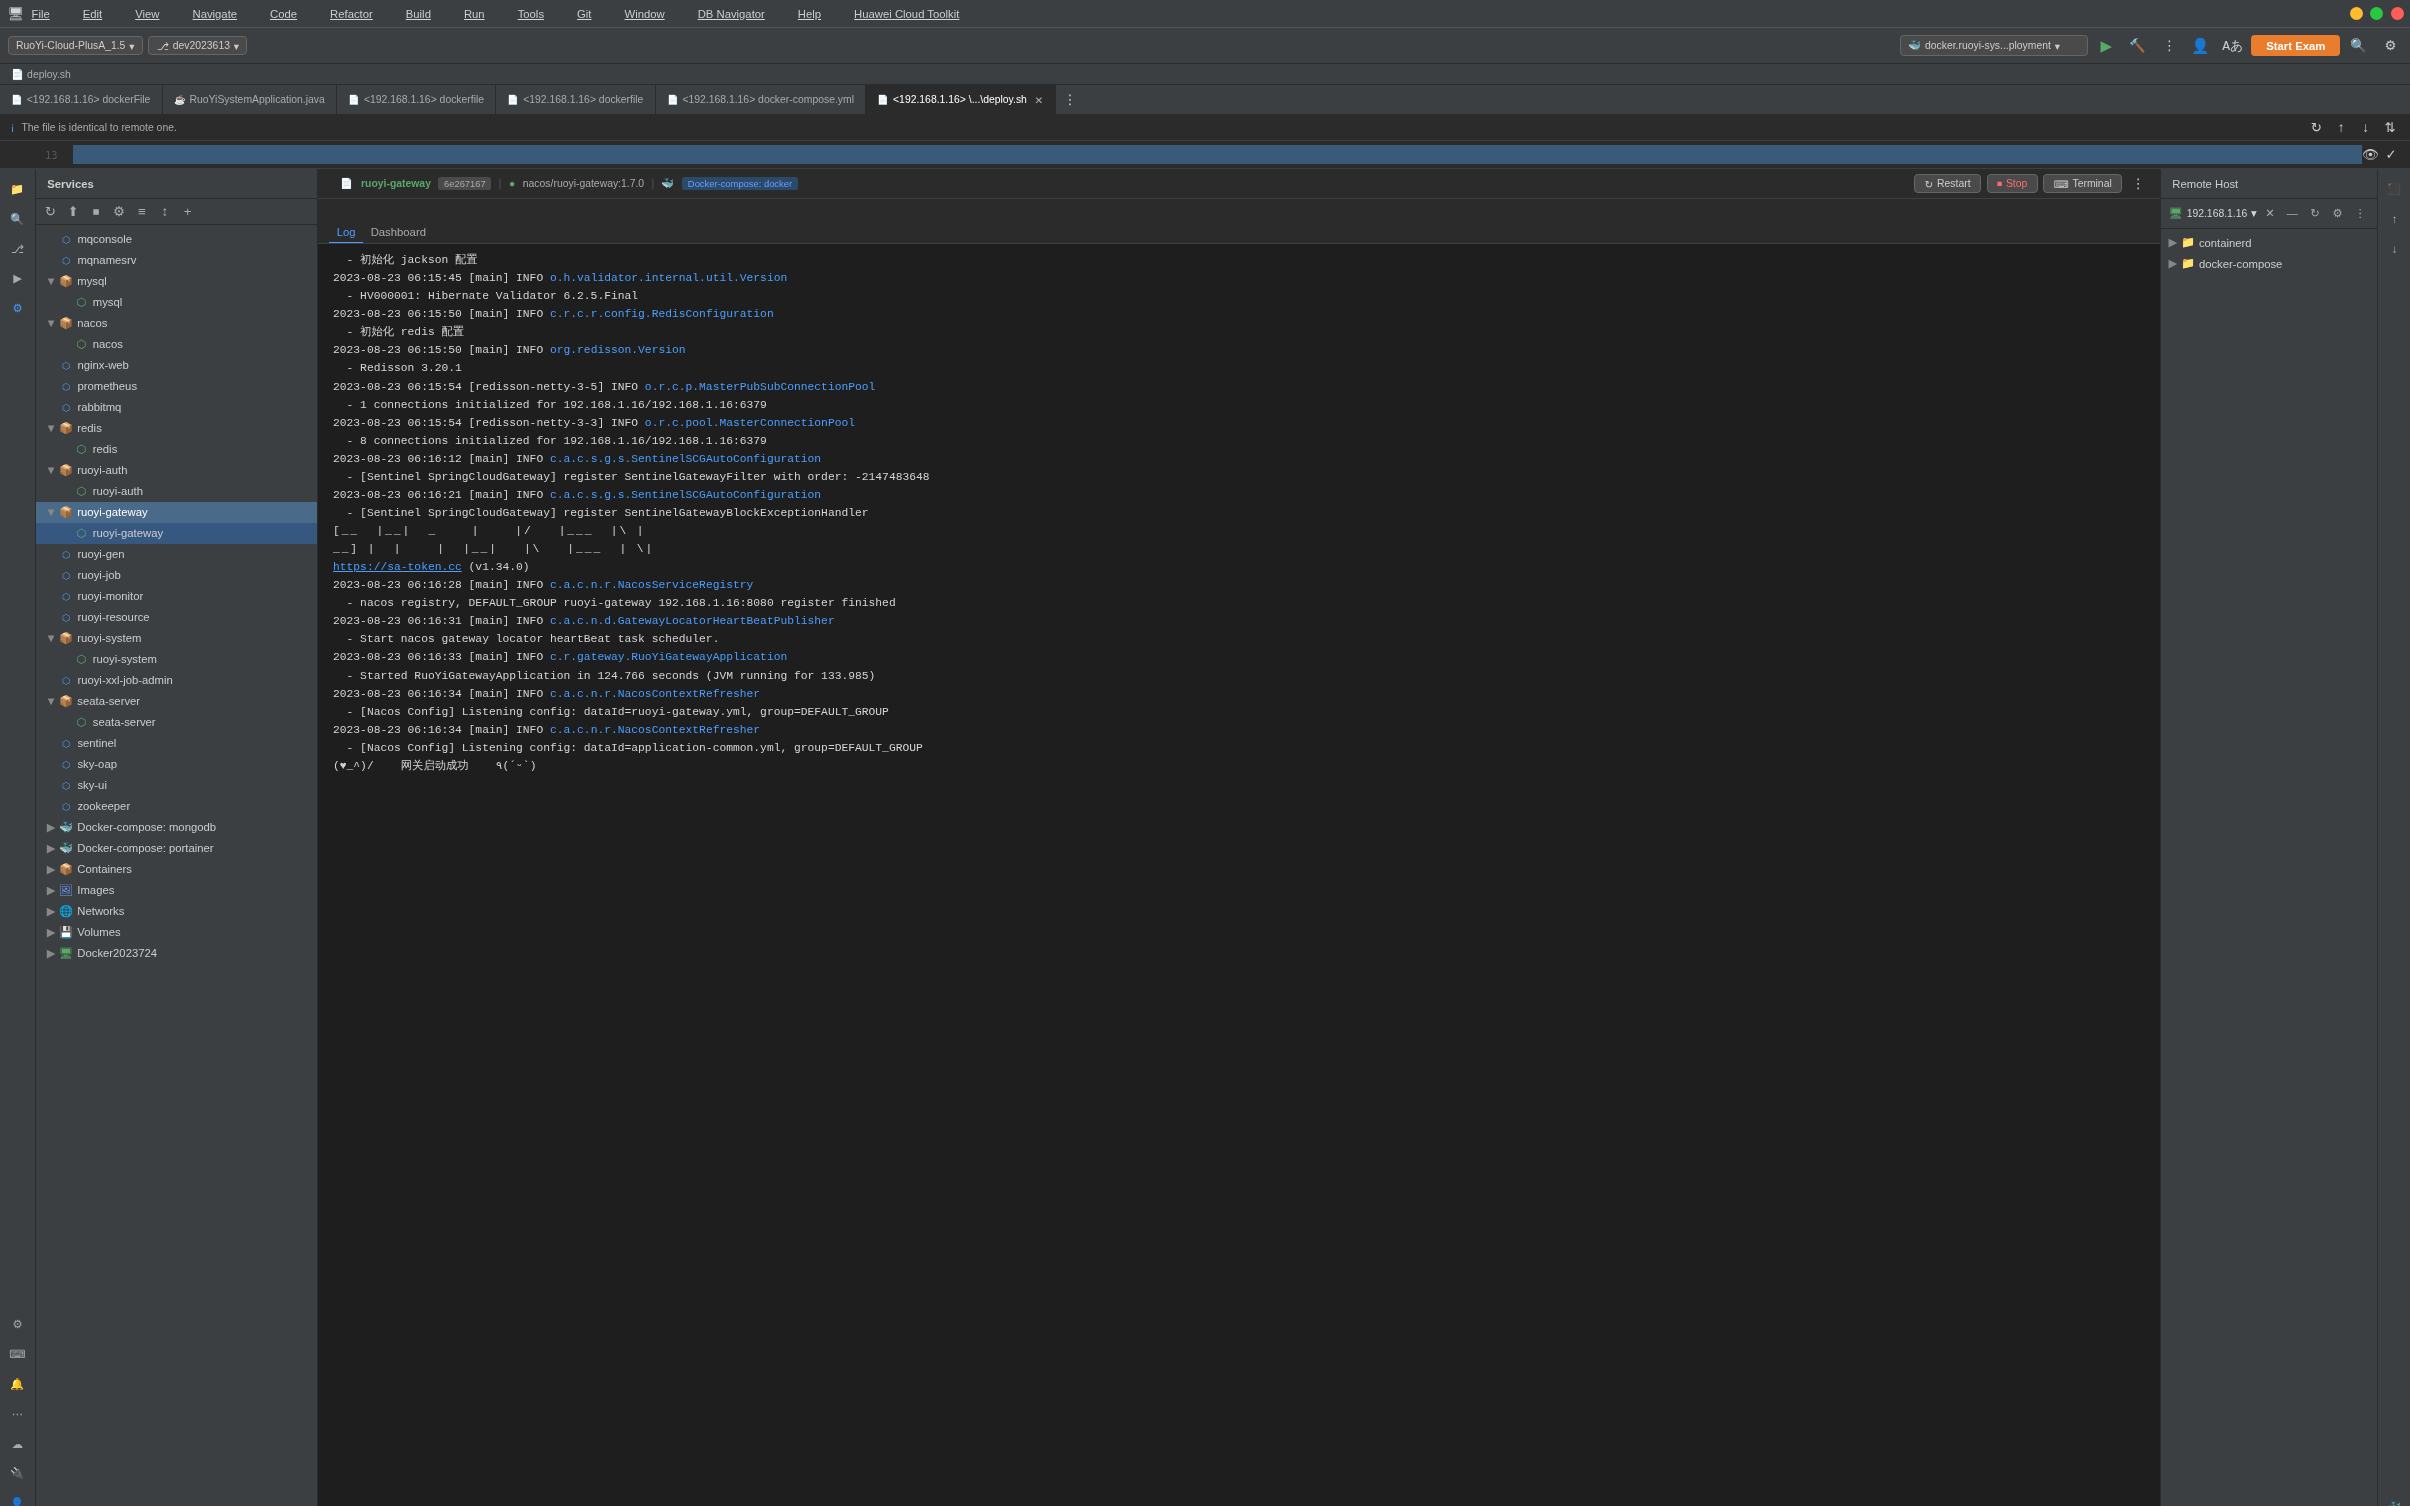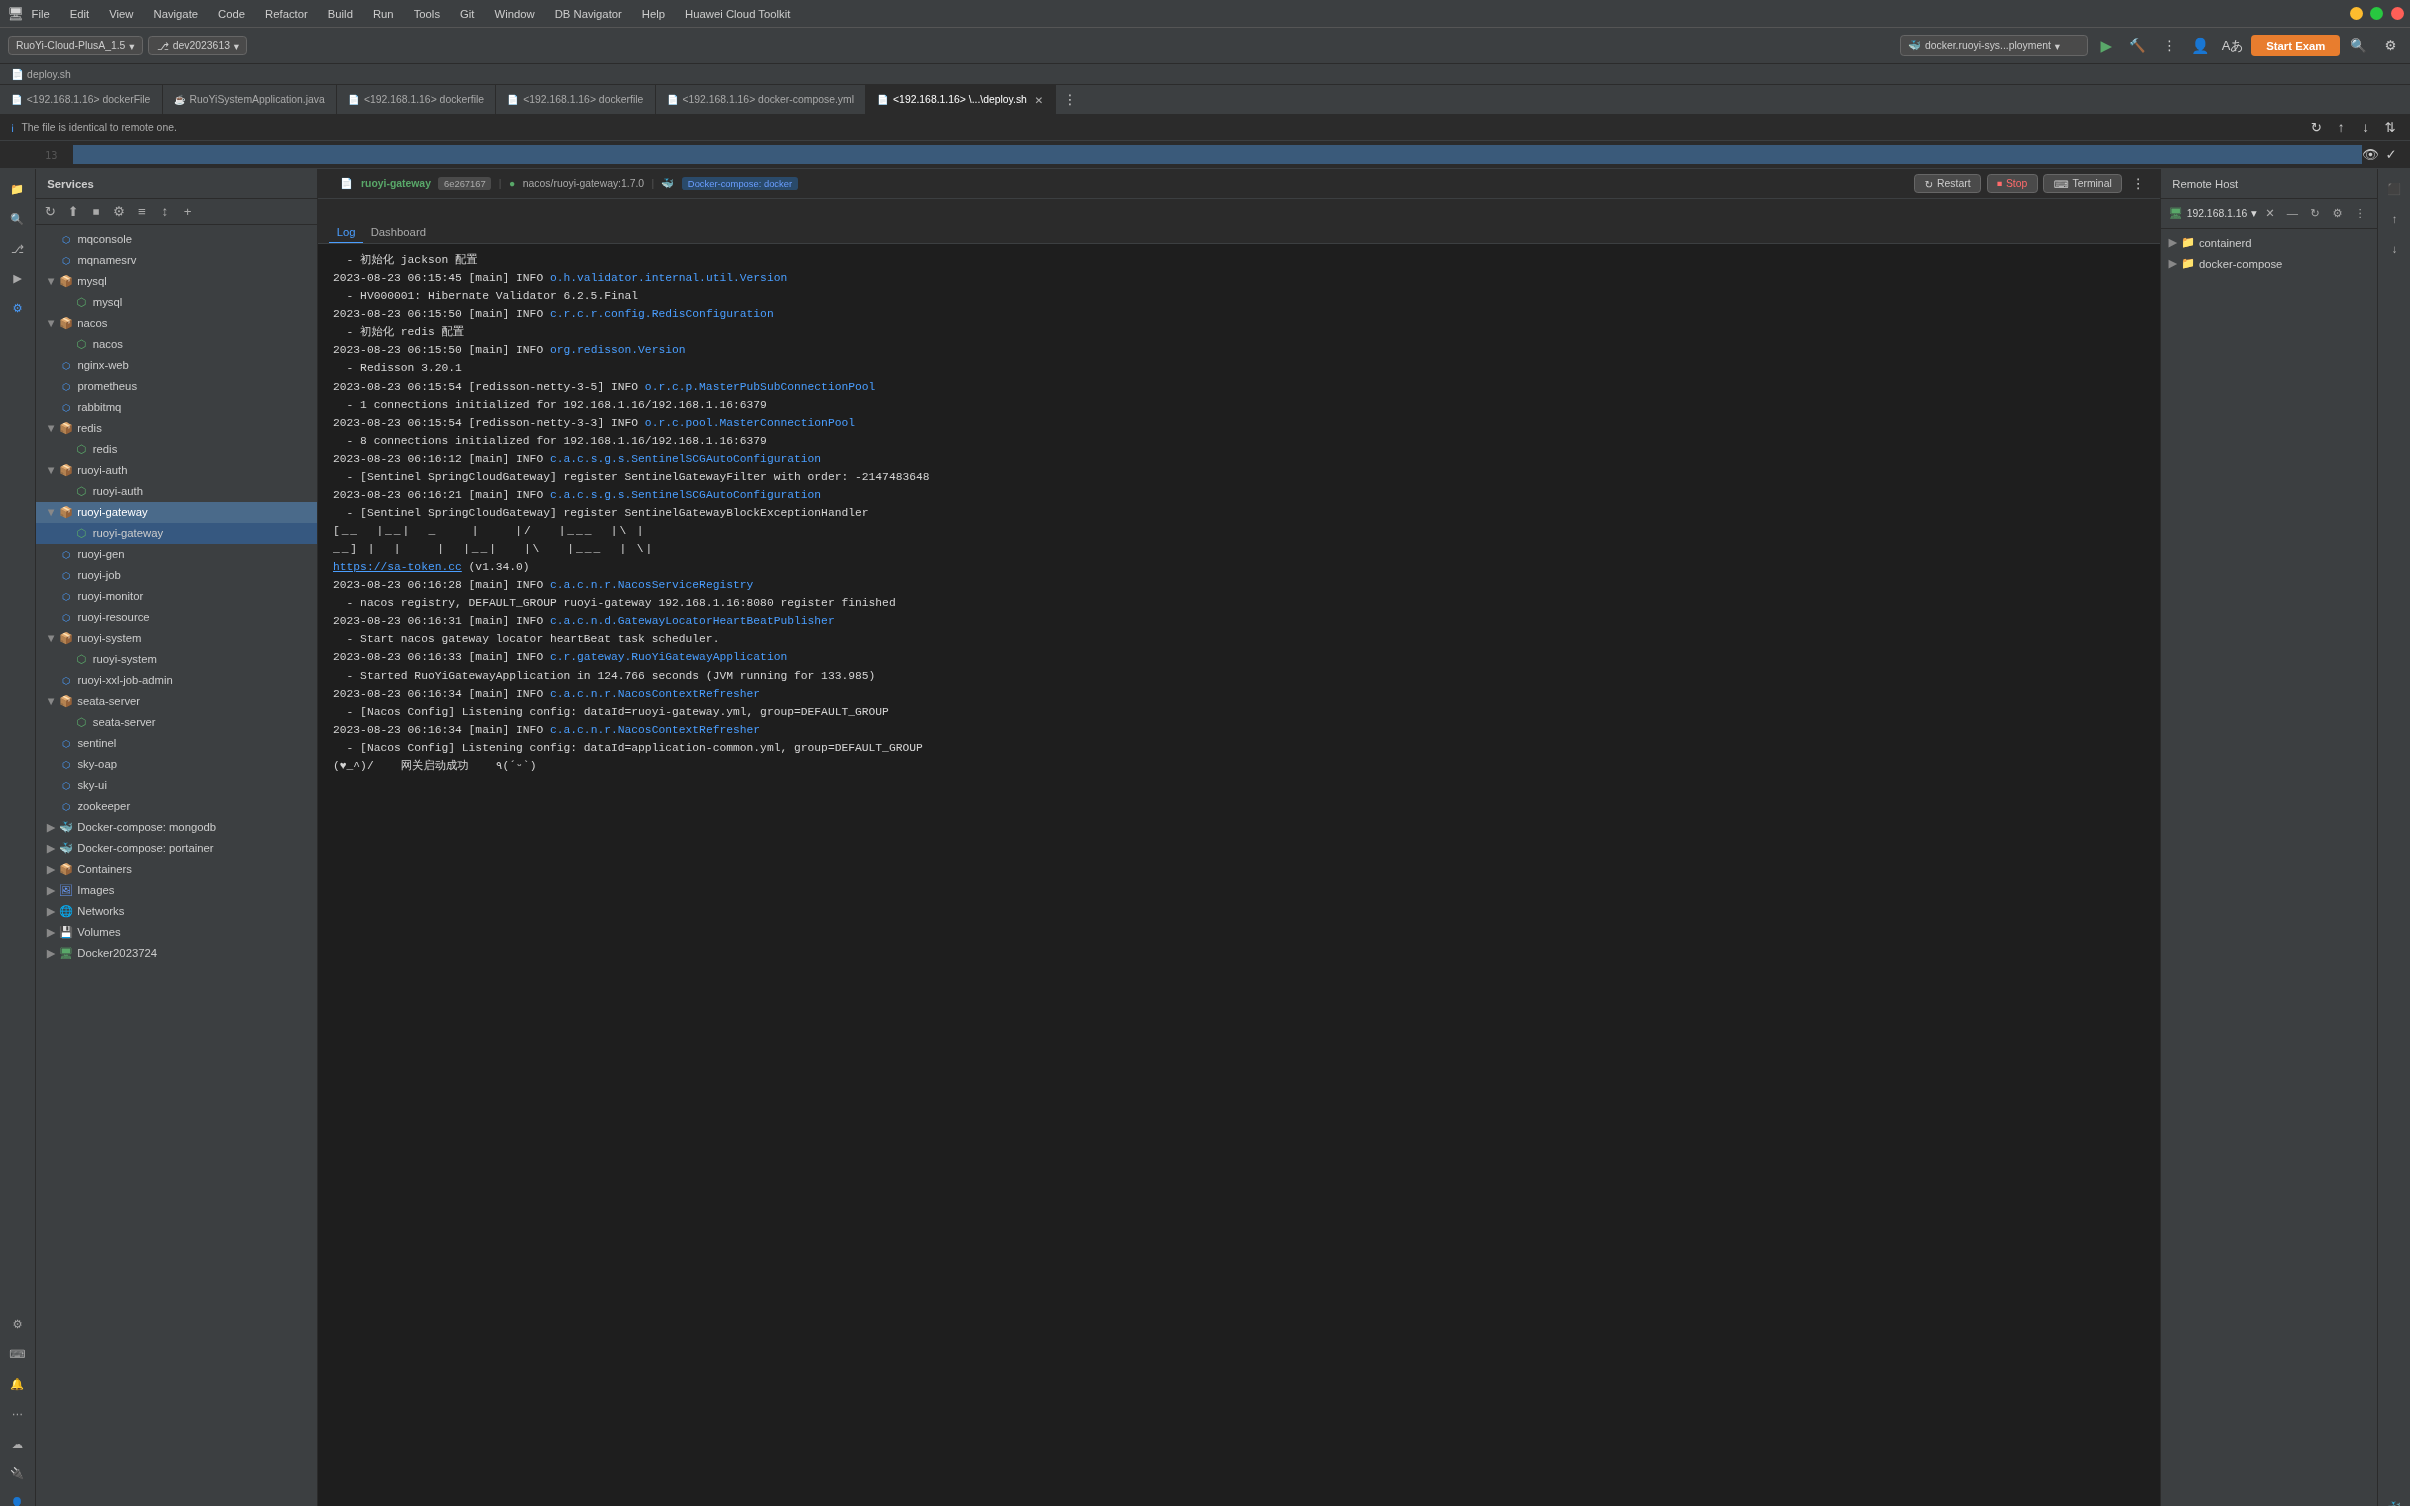--- a/index.html
+++ b/index.html
@@ -1,21 +1,21 @@
 <!DOCTYPE html>
 <html style="font-size:15px"><head>
   <meta charset="utf-8">
   <style>
     * { box-sizing: border-box; margin: 0; padding: 0; }
     body { font-family: 'Segoe UI', Arial, sans-serif; font-size: 11.3px; background: #2b2b2b; color: #d4d4d4; overflow: hidden; height: 1507px; width: 2411px; }
     
     
     .titlebar { height: 28px; background: #3c3f41; display: flex; align-items: center; padding: 0 7.5px; border-bottom: 0.9px solid #555; }
     .titlebar-left { display: flex; align-items: center; gap: 7.5px; }
-    .titlebar-menu { display: flex; gap: 5px; }
+    .titlebar-menu { display: flex; gap: 18px; text-decoration: underline; }
     .titlebar-menu-item { padding: 1.9px 7.5px; font-size: 11.3px; color: #ccc; cursor: pointer; }
     .titlebar-right { margin-left: auto; display: flex; gap: 7.5px; align-items: center; }
     .titlebar-btn { width: 13px; height: 13px; border-radius: 50%; cursor: pointer; }
     .btn-close { background: #ff5f57; }
     .btn-min { background: #febc2e; }
     .btn-max { background: #28c840; }
 
     
     .main-toolbar { height: 36px; background: #3c3f41; display: flex; align-items: center; padding: 0 7.5px; border-bottom: 0.9px solid #2b2b2b; gap: 5.6px; }
     .project-selector { background: #4a4a4a; border: 0.9px solid #666; padding: 2.8px 7.5px; border-radius: 3.8px; color: #ccc; font-size: 10.4px; display: flex; align-items: center; gap: 3.8px; cursor: pointer; }
@@ -139,21 +139,21 @@
   <div style="flex:1"></div>
   <div class="run-config">
     <span style="color:#4a9eff;">🐳</span>
     <span>docker.ruoyi-sys...ployment</span>
     <span>▾</span>
   </div>
   <button class="toolbar-btn" title="Run" style="color:#59a869; font-size:15px;">▶</button>
   <button class="toolbar-btn" title="Build" style="color:#ccc;">🔨</button>
   <button class="toolbar-btn">⋮</button>
   <button class="toolbar-btn" style="font-size:15px;">👤</button>
-  <button class="toolbar-btn" style="font-size:13px;">Aあ</button>
+  <button class="toolbar-btn" style="font-size:13px;font-family:Liberation Mono, monospace;">Aあ</button>
   <button class="start-exam-btn">Start Exam</button>
   <button class="toolbar-btn search-icon-btn">🔍</button>
   <button class="toolbar-btn">⚙</button>
 </div>
 
 <div style="height:21px; background:#3c3f41; display:flex; align-items:center; padding:0 11.3px; font-size:10.4px; color:#aaa; border-bottom:0.9px solid #2b2b2b;">
   <span>📄 deploy.sh</span>
 </div>
 
 <div class="editor-tabs">

